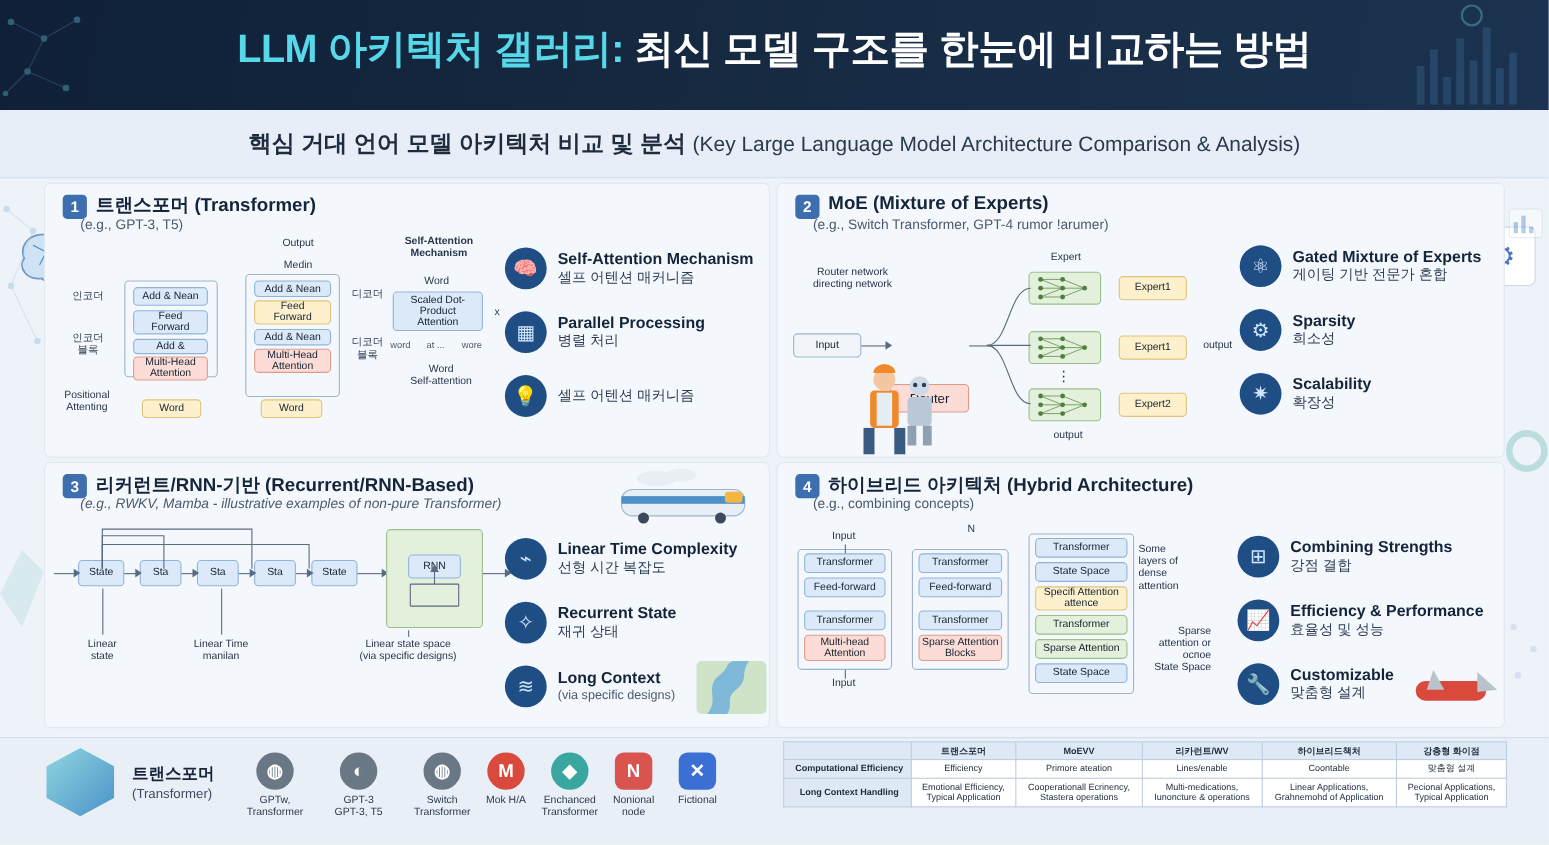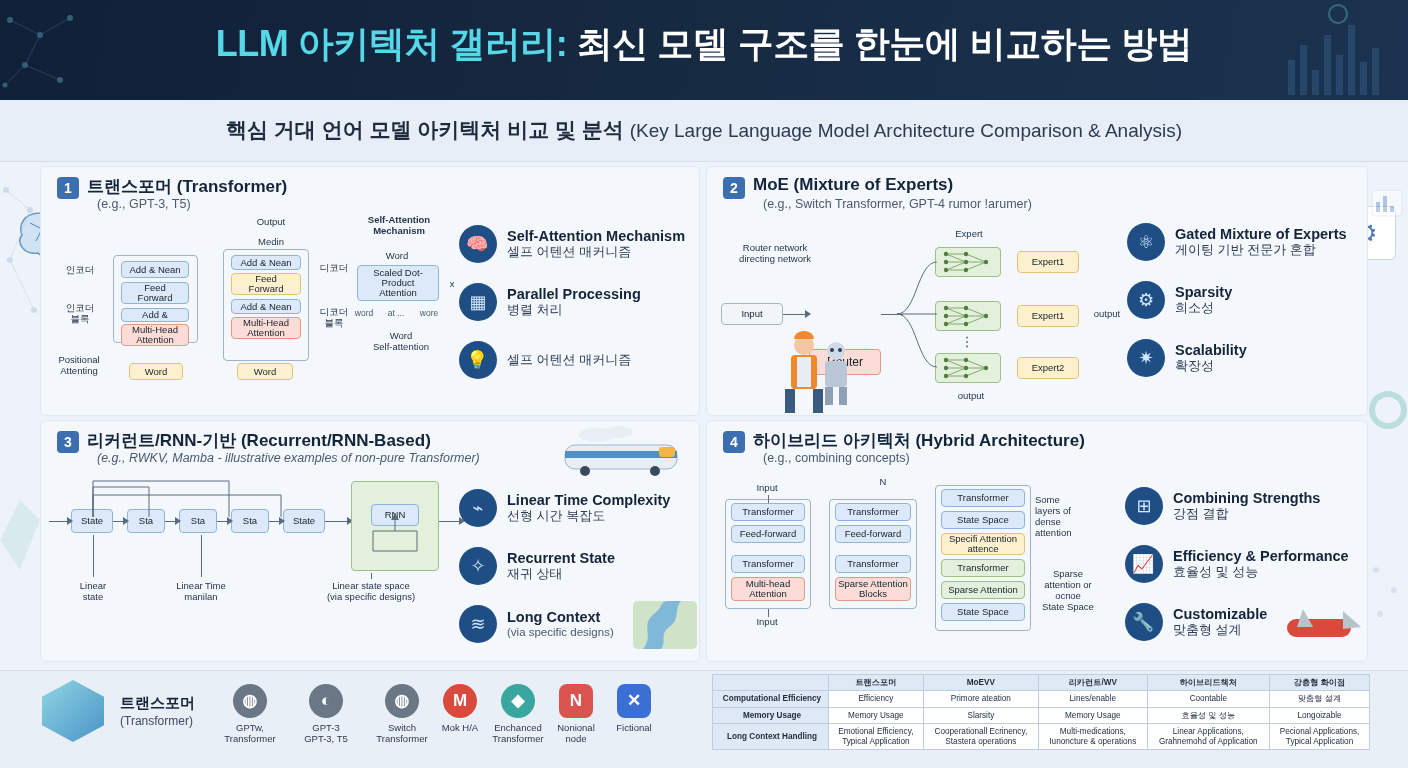--- a/index.html
+++ b/index.html
@@ -78,21 +78,21 @@
 
   .sec-num {
     position:absolute; left:16px; top:10px; width:22px; height:22px;
     background:#3d6fb0; color:#fff; font-size:14px; font-weight:bold;
     display:flex; align-items:center; justify-content:center; border-radius:4px;
   }
   .sec-title {
     position:absolute; left:46px; top:8px; font-size:17px; font-weight:bold; color:#14243a;
   }
   .sec-sub {
-    position:absolute; left:56px; top:30px; font-size:12.5px; color:#4a5a6e;
+    position:absolute; left:32px; top:30px; font-size:12.5px; color:#4a5a6e;
   }
   .sec-sub i { font-style:italic; }
 
   
   .feat { position:absolute; display:flex; align-items:center; gap:10px; }
   .feat .bub {
     width:38px; height:38px; border-radius:50%;
     background:#1f4e84; color:#cfe6ff; font-size:18px;
     display:flex; align-items:center; justify-content:center; flex:0 0 38px;
   }
@@ -534,21 +534,21 @@
       <div class="box bx-yellow" style="left:234px;top:112px;width:84px;height:22px;white-space:pre-line;">Specifi Attention
 attence</div>
       <div class="box bx-green" style="left:234px;top:138px;width:84px;height:18px;">Transformer</div>
       <div class="box bx-green" style="left:234px;top:160px;width:84px;height:18px;">Sparse Attention</div>
       <div class="box bx-blue" style="left:234px;top:182px;width:84px;height:18px;">State Space</div>
 
       <div class="lbl" style="left:328px;top:74px;width:62px;text-align:left;white-space:pre-line;">Some
 layers of
 dense
 attention</div>
-      <div class="lbl" style="left:328px;top:148px;width:66px;text-align:center;white-space:pre-line;">Sparse
+      <div class="lbl" style="left:328px;top:148px;width:66px;text-align:right;white-space:pre-line;">Sparse
 attention or
 оспое
 State Space</div>
 
       <div class="feat" style="left:418px;top:66px;">
         <div class="bub">⊞</div>
         <div class="ft">
           <span class="en">Combining Strengths</span>
           <span class="ko">강점 결합</span>
         </div>
@@ -628,28 +628,20 @@
     <tbody>
       <tr>
         <th>Computational Efficiency</th>
         <td>Efficiency</td>
         <td>Primore ateation</td>
         <td>Lines/enable</td>
         <td>Coontable</td>
         <td>맞춤형 설계</td>
       </tr>
       <tr>
-        <th>Memory Usage</th>
-        <td>Memory Usage</td>
-        <td>Slarsity</td>
-        <td>Memory Usage</td>
-        <td>효율성 및 성능</td>
-        <td>Longoizable</td>
-      </tr>
-      <tr>
         <th>Long Context Handling</th>
         <td style="white-space:pre-line;">Emotional Efficiency,
 Typical Application</td>
         <td style="white-space:pre-line;">Cooperationall Ecrinency,
 Stastera operations</td>
         <td style="white-space:pre-line;">Multi-medications,
 Iunoncture &amp; operations</td>
         <td style="white-space:pre-line;">Linear Applications,
 Grahnemohd of Application</td>
         <td style="white-space:pre-line;">Pecional Applications,

